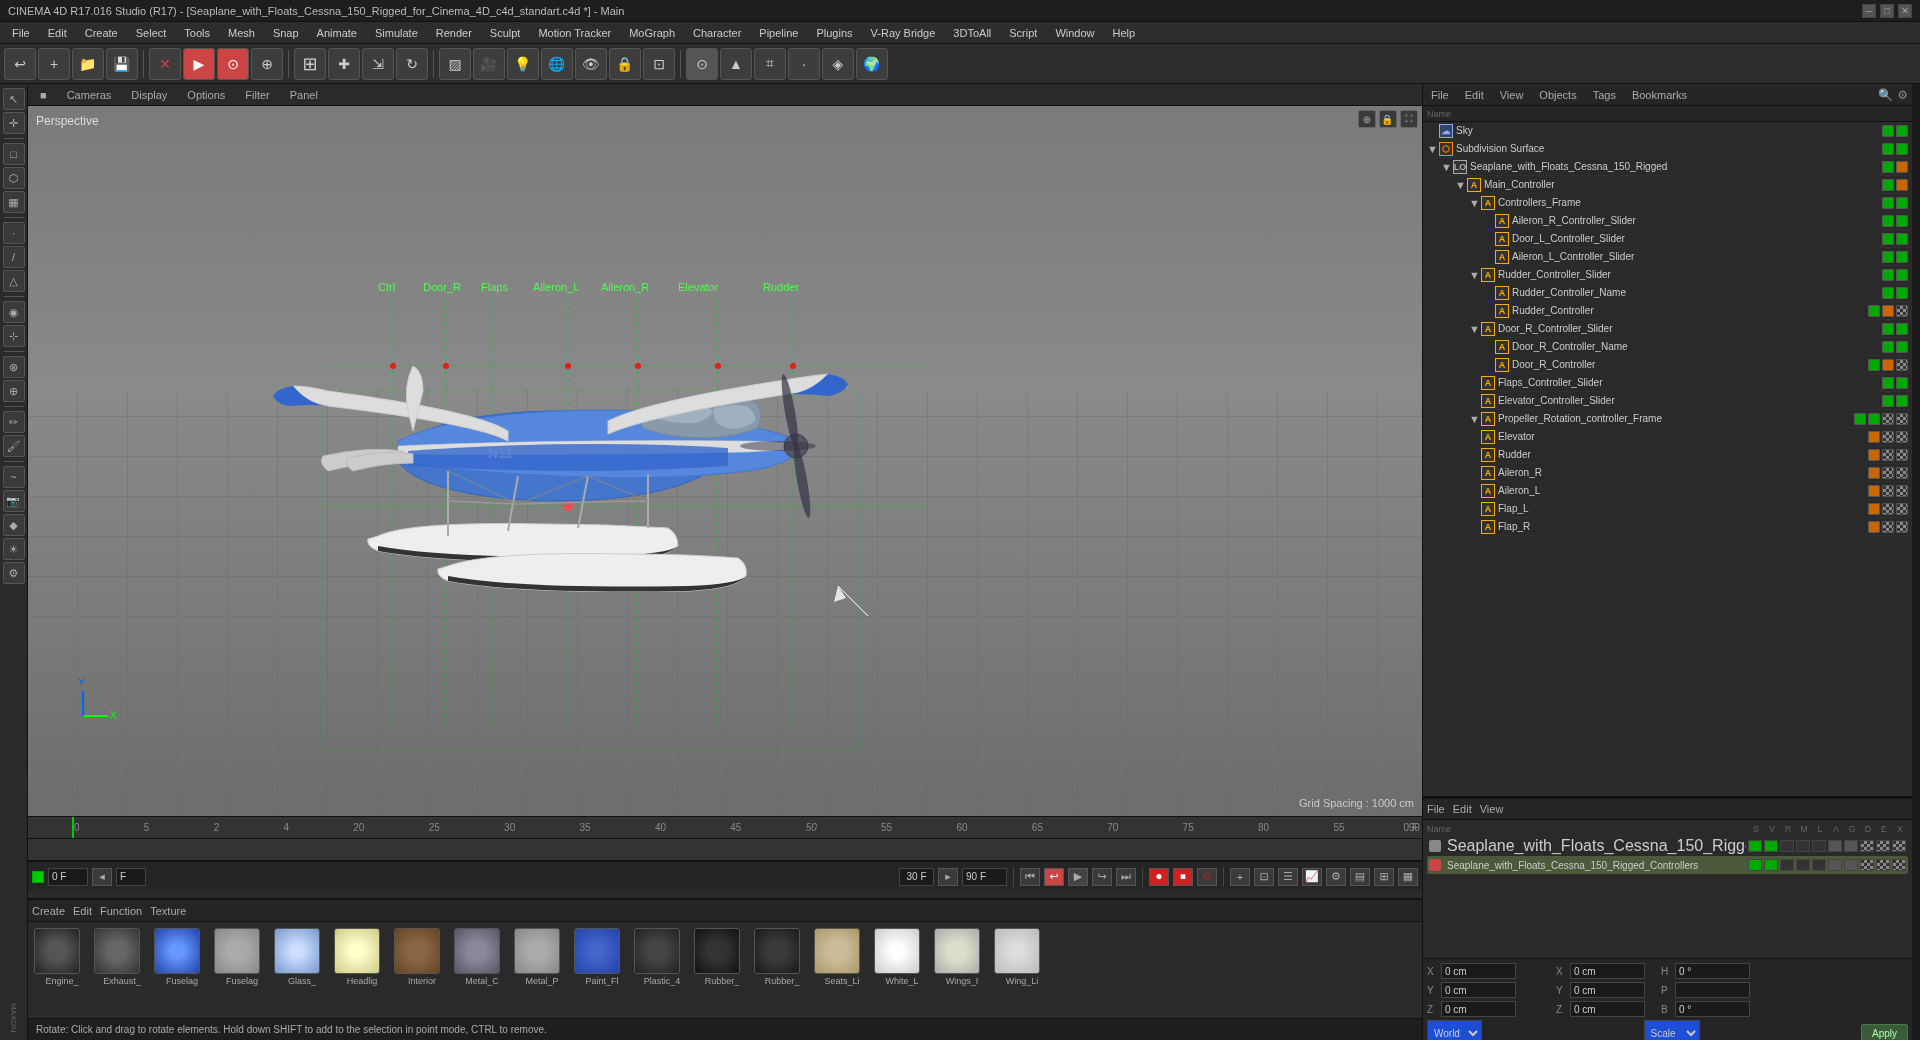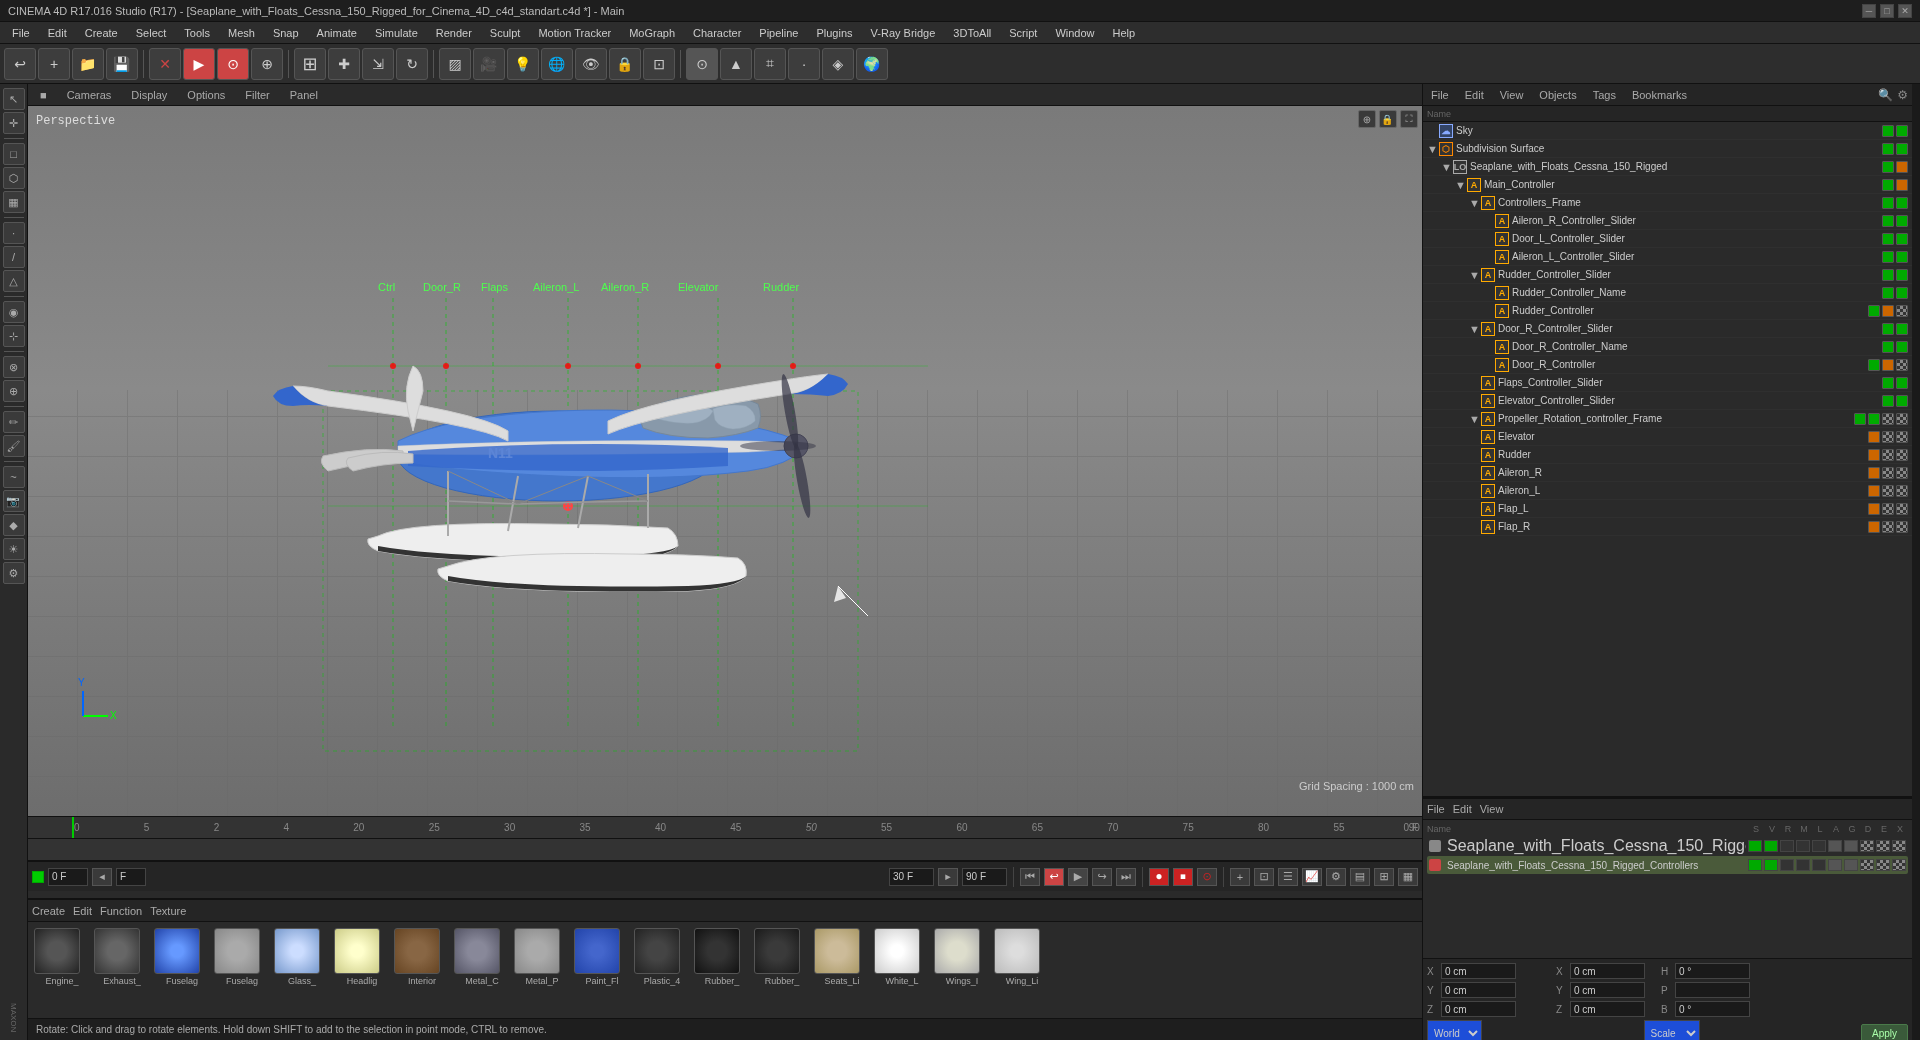--- a/index.html
+++ b/index.html
@@ -143,25 +143,24 @@
       background: #5a5a5a;
       position: relative;
       overflow: hidden;
     }
     #viewport-label {
       position: absolute;
       top: 8px;
       left: 8px;
       font-size: 12px;
       color: #ddd;
-      font-family: Liberation Mono, monospace;
     }
     #grid-spacing {
       position: absolute;
-      bottom: 24px;
+      bottom: 7px;
       right: 8px;
       font-size: 11px;
       color: #ccc;
       margin-left: 27px;
     }
 
     
     #viewport-grid {
       position: absolute;
       bottom: 0; left: 0; right: 0;
@@ -772,21 +771,21 @@
 
       <div id="timeline-controls">
 
         <div class="green-indicator"></div>
         <input class="tc-input" value="0 F" style="width: 40px;">
         <div class="tc-btn">◂</div>
         <input class="tc-input" value="F" style="width: 30px;">
 
         <div style="flex:1;"></div>
 
-        <input class="tc-input" value="30 F" style="width: 45px;">
+        <input class="tc-input" value="30 F" style="width: 35px; text-align: center;">
         <div class="tc-btn">▸</div>
         <input class="tc-input" value="90 F" style="width: 45px;">
 
         <div class="playback-divider"></div>
 
         <div class="tc-btn">⏮</div>
         <div class="tc-btn" style="background:#cc4444;color:#fff">↩</div>
         <div class="tc-btn" style="background:#444">▶</div>
         <div class="tc-btn">↪</div>
         <div class="tc-btn">⏭</div>

